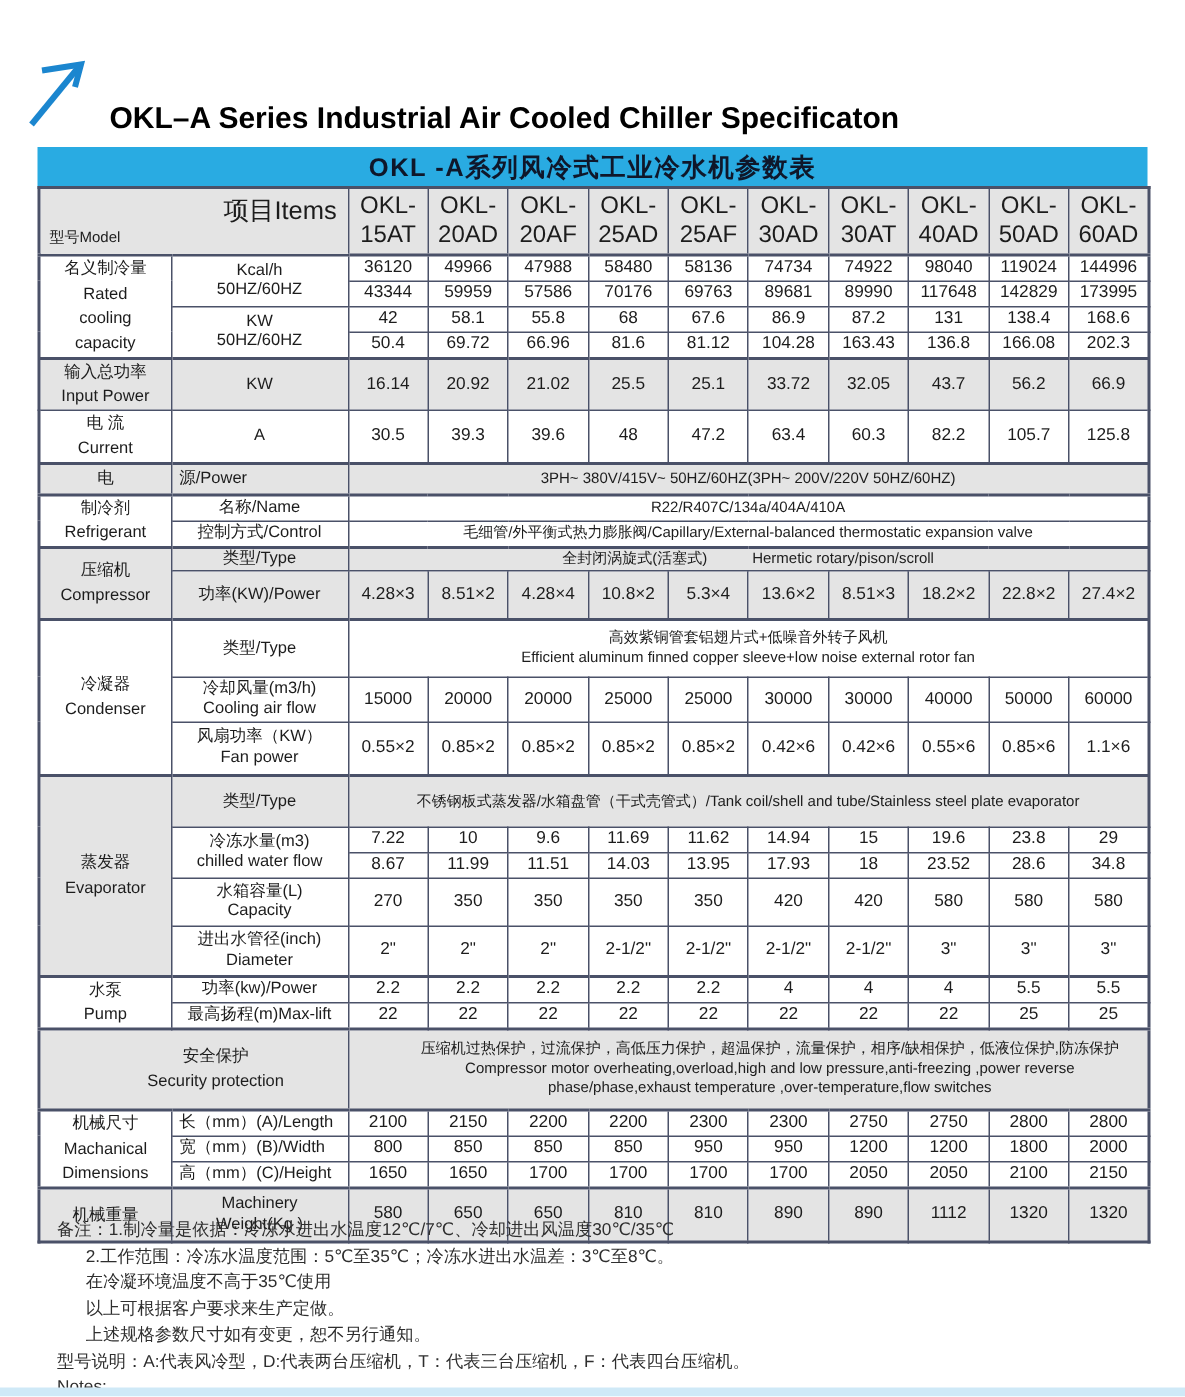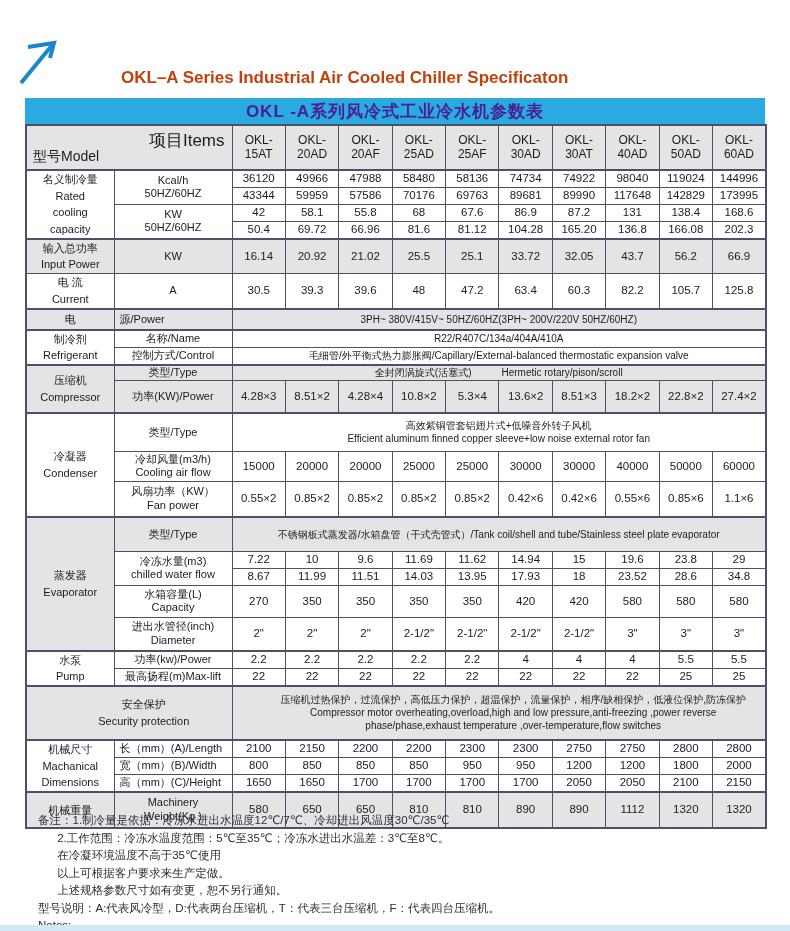--- a/index.html
+++ b/index.html
@@ -9,38 +9,38 @@
     --logo:#1b86cf;
     --text:#222;
   }
   html,body{margin:0;padding:0;}
   body{font-family:"Liberation Sans","DejaVu Sans",sans-serif;background:#fdfdfd;color:var(--text);}
   .page{position:relative;width:790px;height:931px;background:#fff;overflow:hidden;}
 
   
   .logo{position:absolute;left:16px;top:34px;}
   .title-zh{position:absolute;left:72px;top:33px;font-size:27px;font-weight:700;color:#2b2b2b;letter-spacing:1px;white-space:nowrap;}
-  .title-en{position:absolute;left:73px;top:68px;font-size:17px;font-weight:600;color:#c2410c;white-space:nowrap;margin-left:48px;}
+  .title-en{position:absolute;left:73px;top:68px;font-size:20px;font-weight:600;color:#000000;white-space:nowrap;}
 
   .bluebar{position:absolute;left:25px;top:98px;width:740px;height:26px;background:var(--blue);
-    color:#4c1d95;font-size:17px;font-weight:600;display:flex;align-items:center;justify-content:center;letter-spacing:1px;}
+    color:#0f172a;font-size:17px;font-weight:600;display:flex;align-items:center;justify-content:center;letter-spacing:1px;}
 
   
   .tblwrap{position:absolute;left:25px;top:124px;width:740px;}
   table{border-collapse:collapse;table-layout:fixed;width:740px;border:2px solid var(--border);}
   td,th{border:1px solid var(--border);padding:0 2px;text-align:center;vertical-align:middle;
     font-size:11px;color:#1c1c1c;white-space:pre-line;line-height:1.3;overflow:hidden;}
   tr.sec>td,tr.sec>th{border-top:2px solid var(--border);}
   .shade>td,.shade>th,td.shaded{background:var(--shade);}
   .cat{line-height:1.5;}
   .item{line-height:1.25;}
   .item-left{text-align:left;padding-left:5px;}
   .span{font-size:10px;}
   .v{font-size:11.5px;}
-  .model{font-size:12px;line-height:1.2;}
+  .model{font-size:16px;line-height:1.2;}
 
   
   .r-header td{height:33px;}
   .r-k1 td,.r-k2 td,.r-k3 td,.r-k4 td{height:16px;margin-left:12px;}
   .r-input td{height:27px;}
   .r-current td{height:34px;}
   .r-psu td{height:19px;}
   .r-name td,.r-control td,.r-ctype td{height:14px;}
   .r-cpower td{height:31px;}
   .r-condtype td{height:37px;}
@@ -53,21 +53,21 @@
   .r-ppower td,.r-lift td{height:16px;}
   .r-sec td{height:52px;padding-left:31px;}
   .r-len td,.r-wid td,.r-hei td{height:16px;margin-top:16px;}
   .r-wt td{height:34px;}
 
   
   .diag{position:relative;background:
     linear-gradient(to bottom right,transparent calc(50% - 0.7px),var(--border) calc(50% - 0.7px),var(--border) calc(50% + 0.7px),transparent calc(50% + 0.7px)),
     var(--shade);}
   .diag .lbl-items{position:absolute;right:7px;top:4px;font-size:17px;}
-  .diag .lbl-model{position:absolute;left:6px;bottom:4px;font-size:14px;}
+  .diag .lbl-model{position:absolute;left:6px;bottom:4px;font-size:10px;}
 
   
   .notes{position:absolute;left:38px;top:812px;font-size:11.5px;color:#2e2e2e;line-height:17.5px;white-space:pre-line;}
   .notes .note-line{white-space:pre-wrap;}
 
   .bottom-strip{position:absolute;left:0;bottom:0;width:790px;height:6px;background:#cfe9f7;}
 </style>
 </head>
 <body>
 
@@ -163,21 +163,21 @@
             <td class="v">138.4</td>
             <td class="v">168.6</td>
           </tr>
       <tr class="r-k4">
             <td class="v">50.4</td>
             <td class="v">69.72</td>
             <td class="v">66.96</td>
             <td class="v">81.6</td>
             <td class="v">81.12</td>
             <td class="v">104.28</td>
-            <td class="v">165.20</td>
+            <td class="v">163.43</td>
             <td class="v">136.8</td>
             <td class="v">166.08</td>
             <td class="v">202.3</td>
           </tr>
 
       <tr class="sec shade r-input">
         <td class="cat">输入总功率
 Input Power</td>
         <td class="item">KW</td>
       <td class="v">16.14</td>

